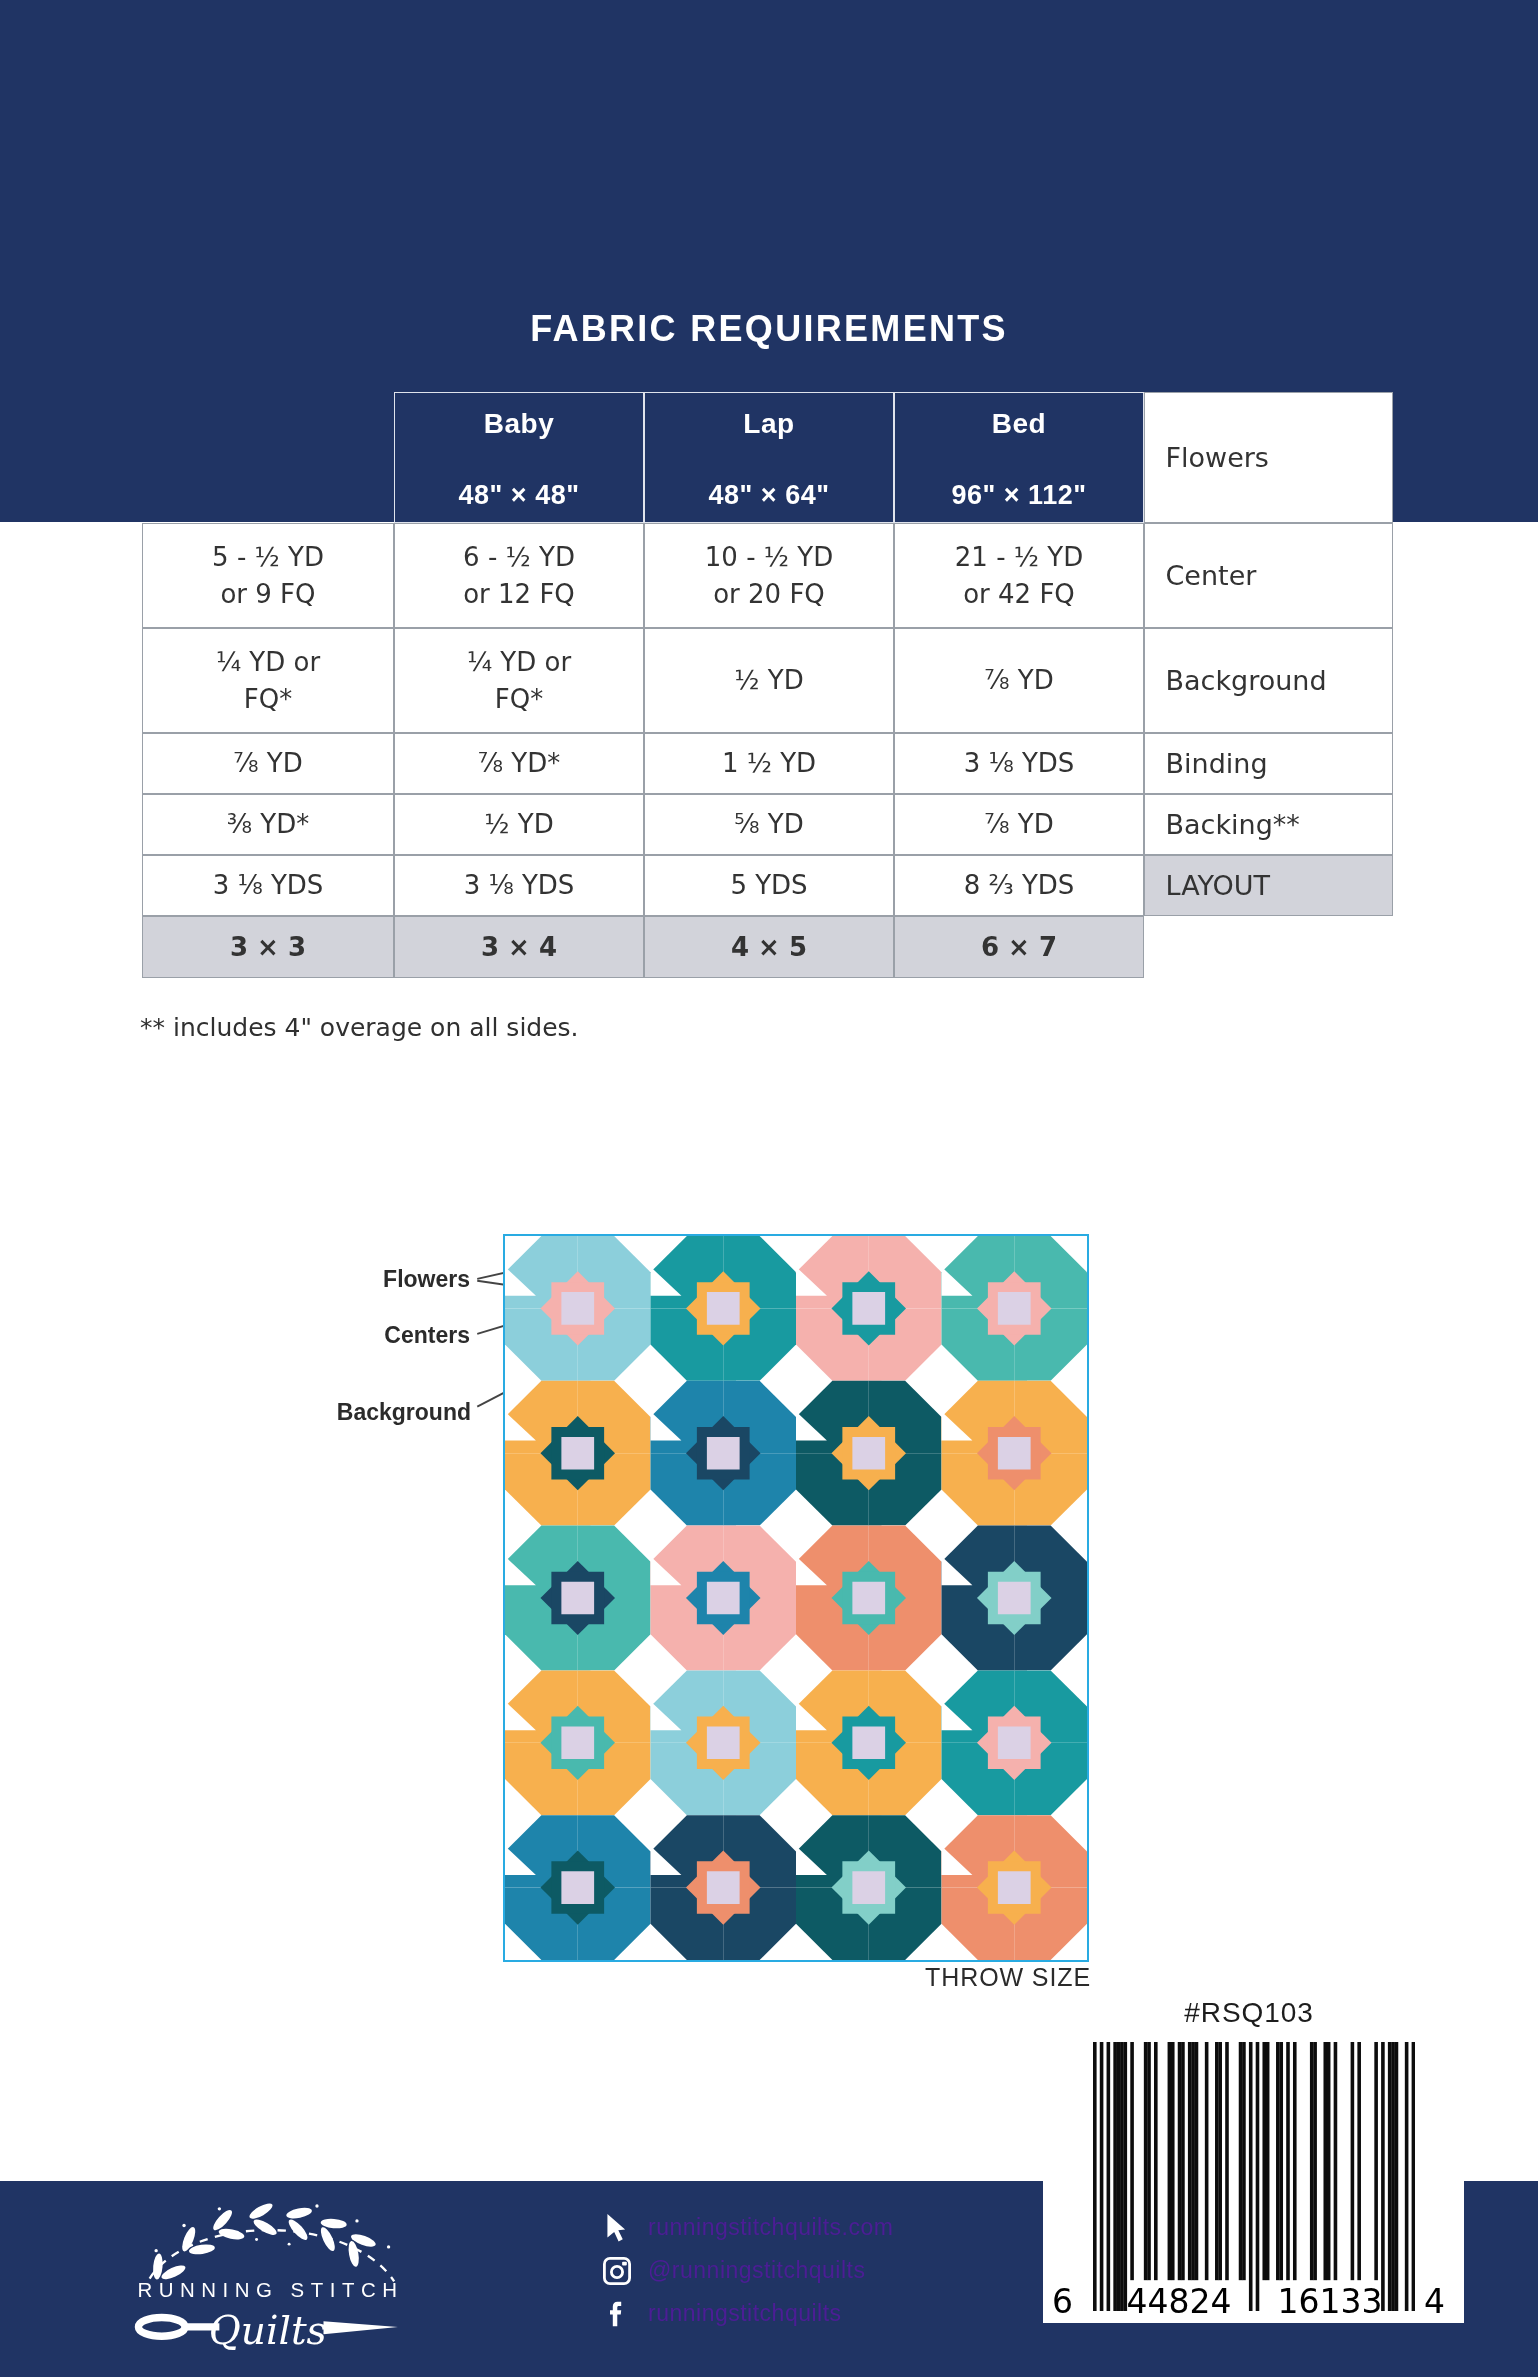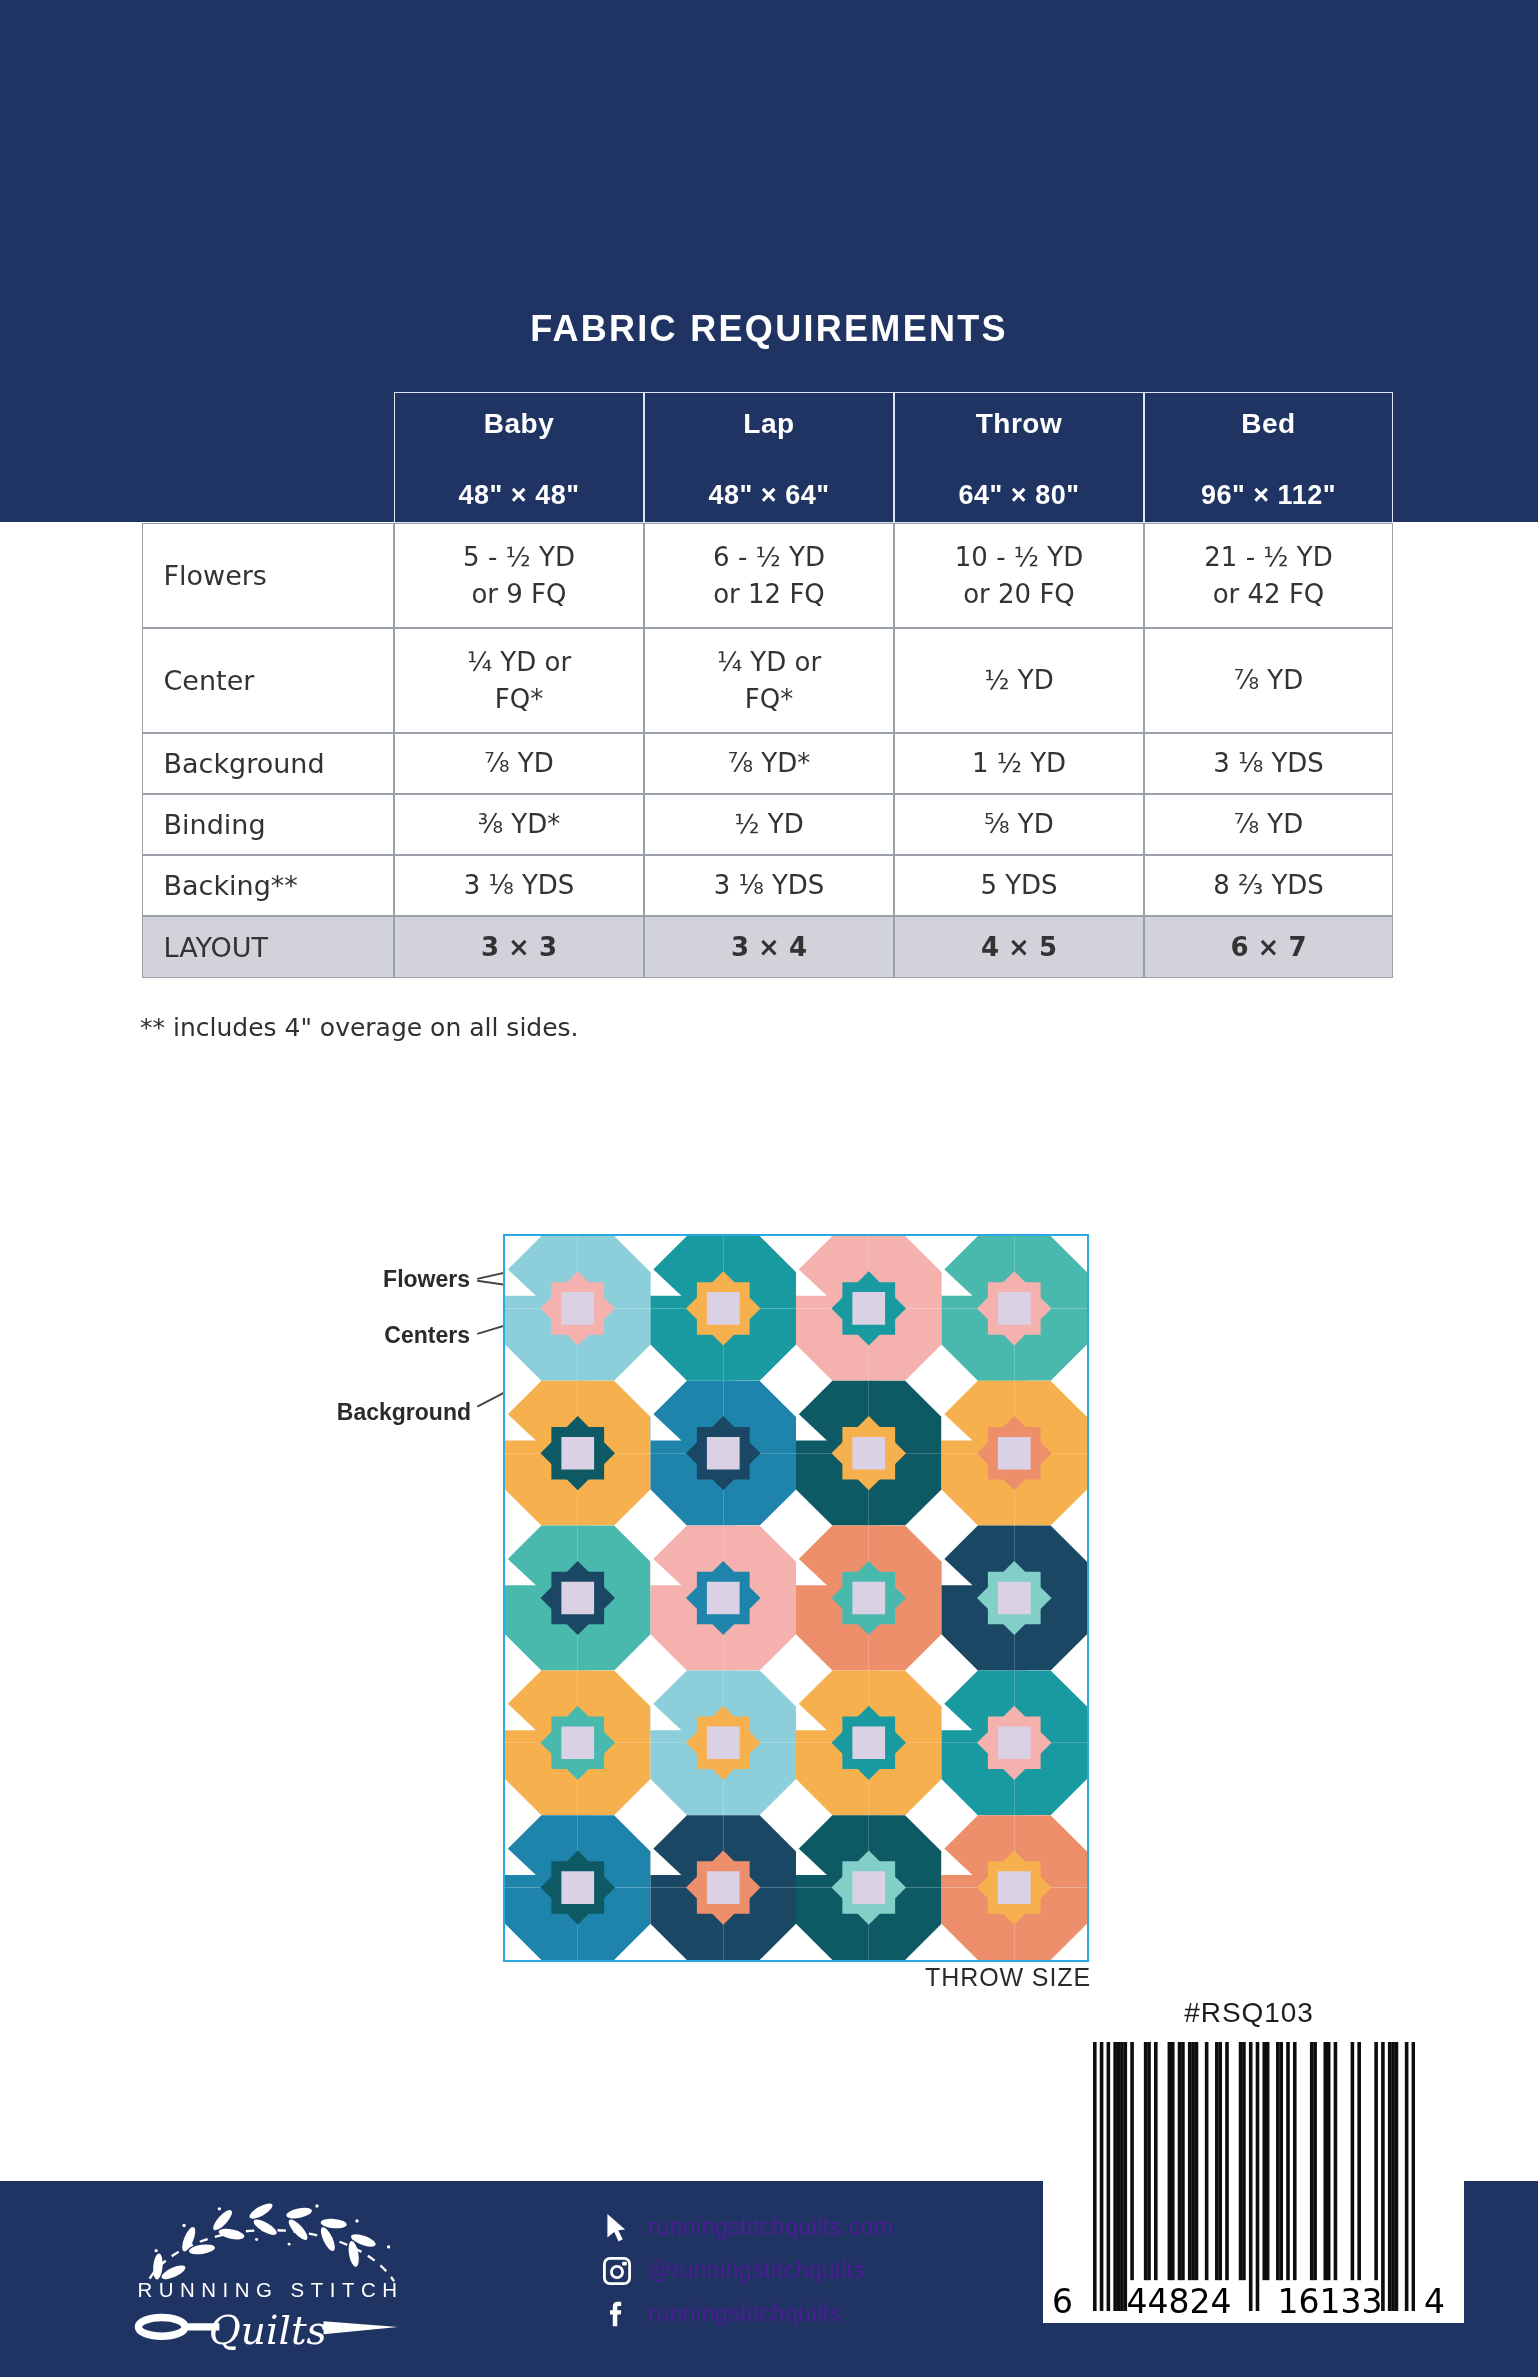--- a/index.html
+++ b/index.html
@@ -70,24 +70,20 @@
 
   <div class="ftable" id="ftable">
       <div class="corner"></div>
       <div class="hcell">
         <div class="hname">Baby</div>
         <div class="hdims">48" × 48"</div>
       </div>
       <div class="hcell">
         <div class="hname">Lap</div>
         <div class="hdims">48" × 64"</div>
-      </div>
-      <div class="hcell">
-        <div class="hname">Throw</div>
-        <div class="hdims">64" × 80"</div>
       </div>
       <div class="hcell">
         <div class="hname">Bed</div>
         <div class="hdims">96" × 112"</div>
       </div>
       <div class="cell lblcell">Flowers</div>
       <div class="cell valcell">
         <div>5 - ½ YD</div>
         <div>or 9 FQ</div>
       </div>

